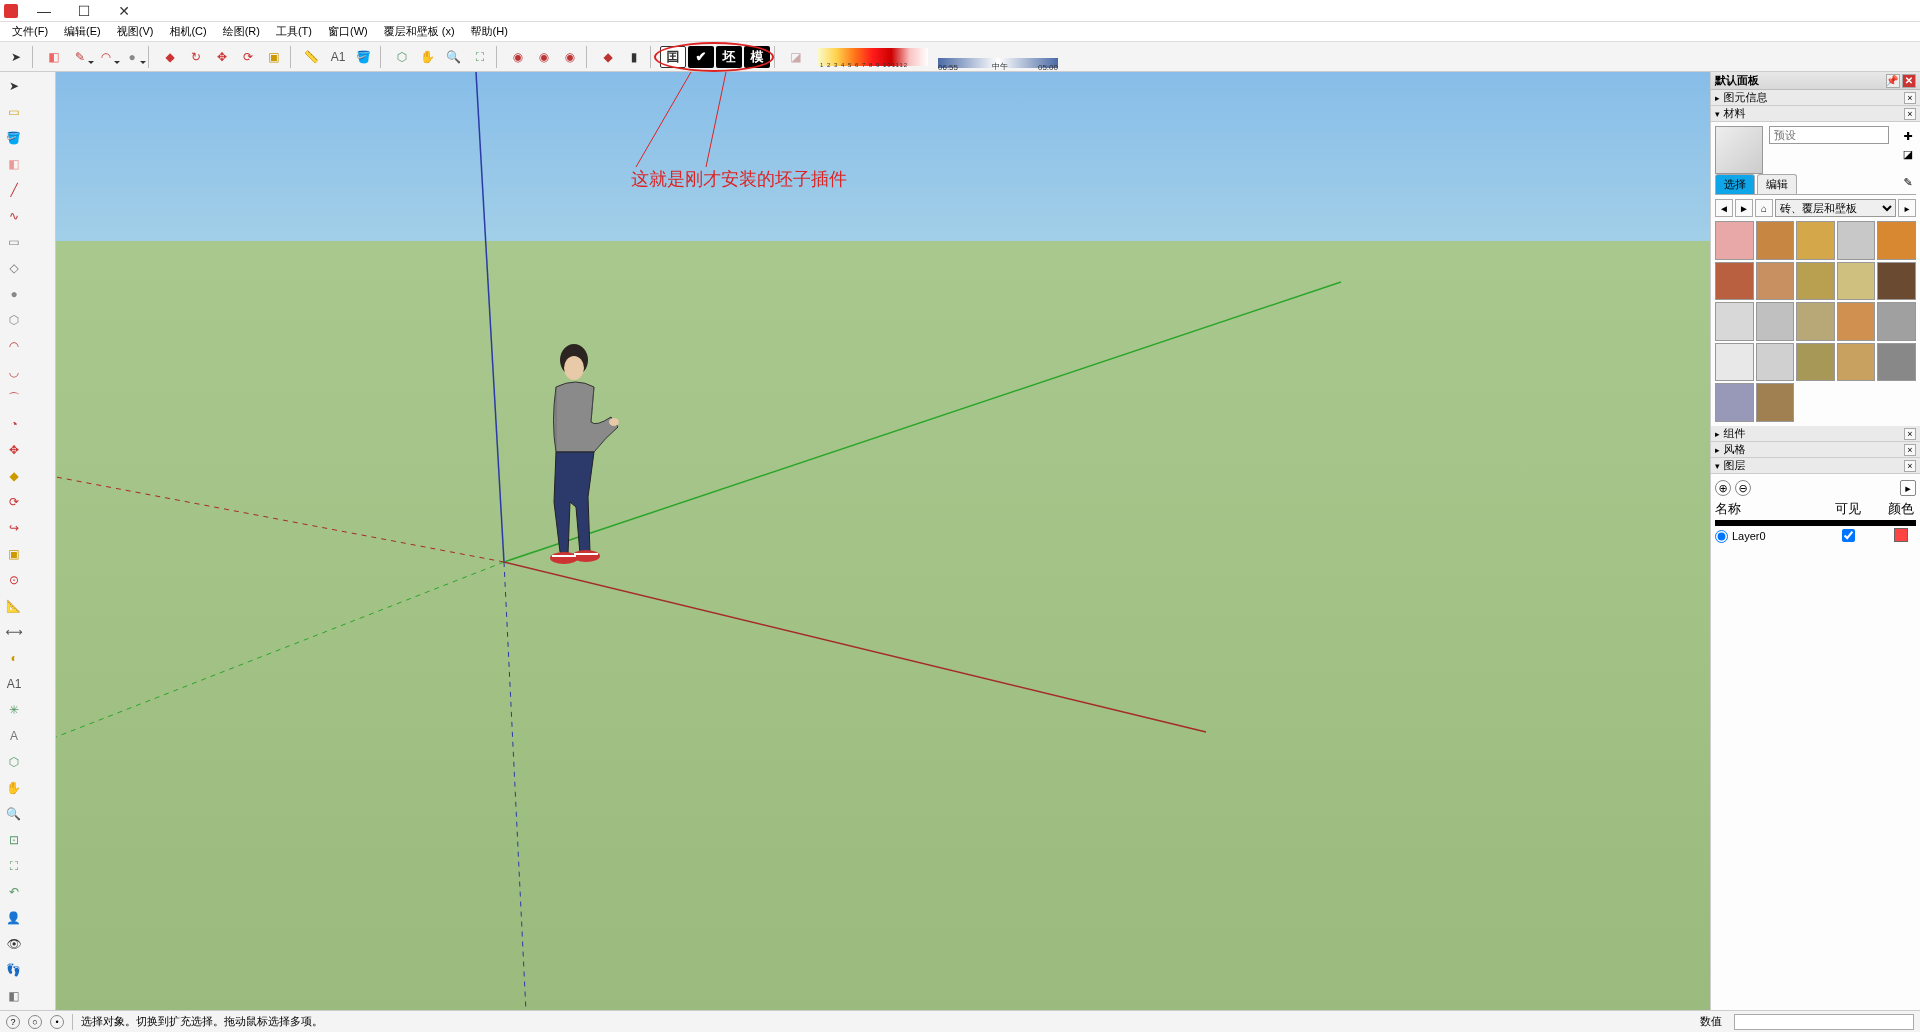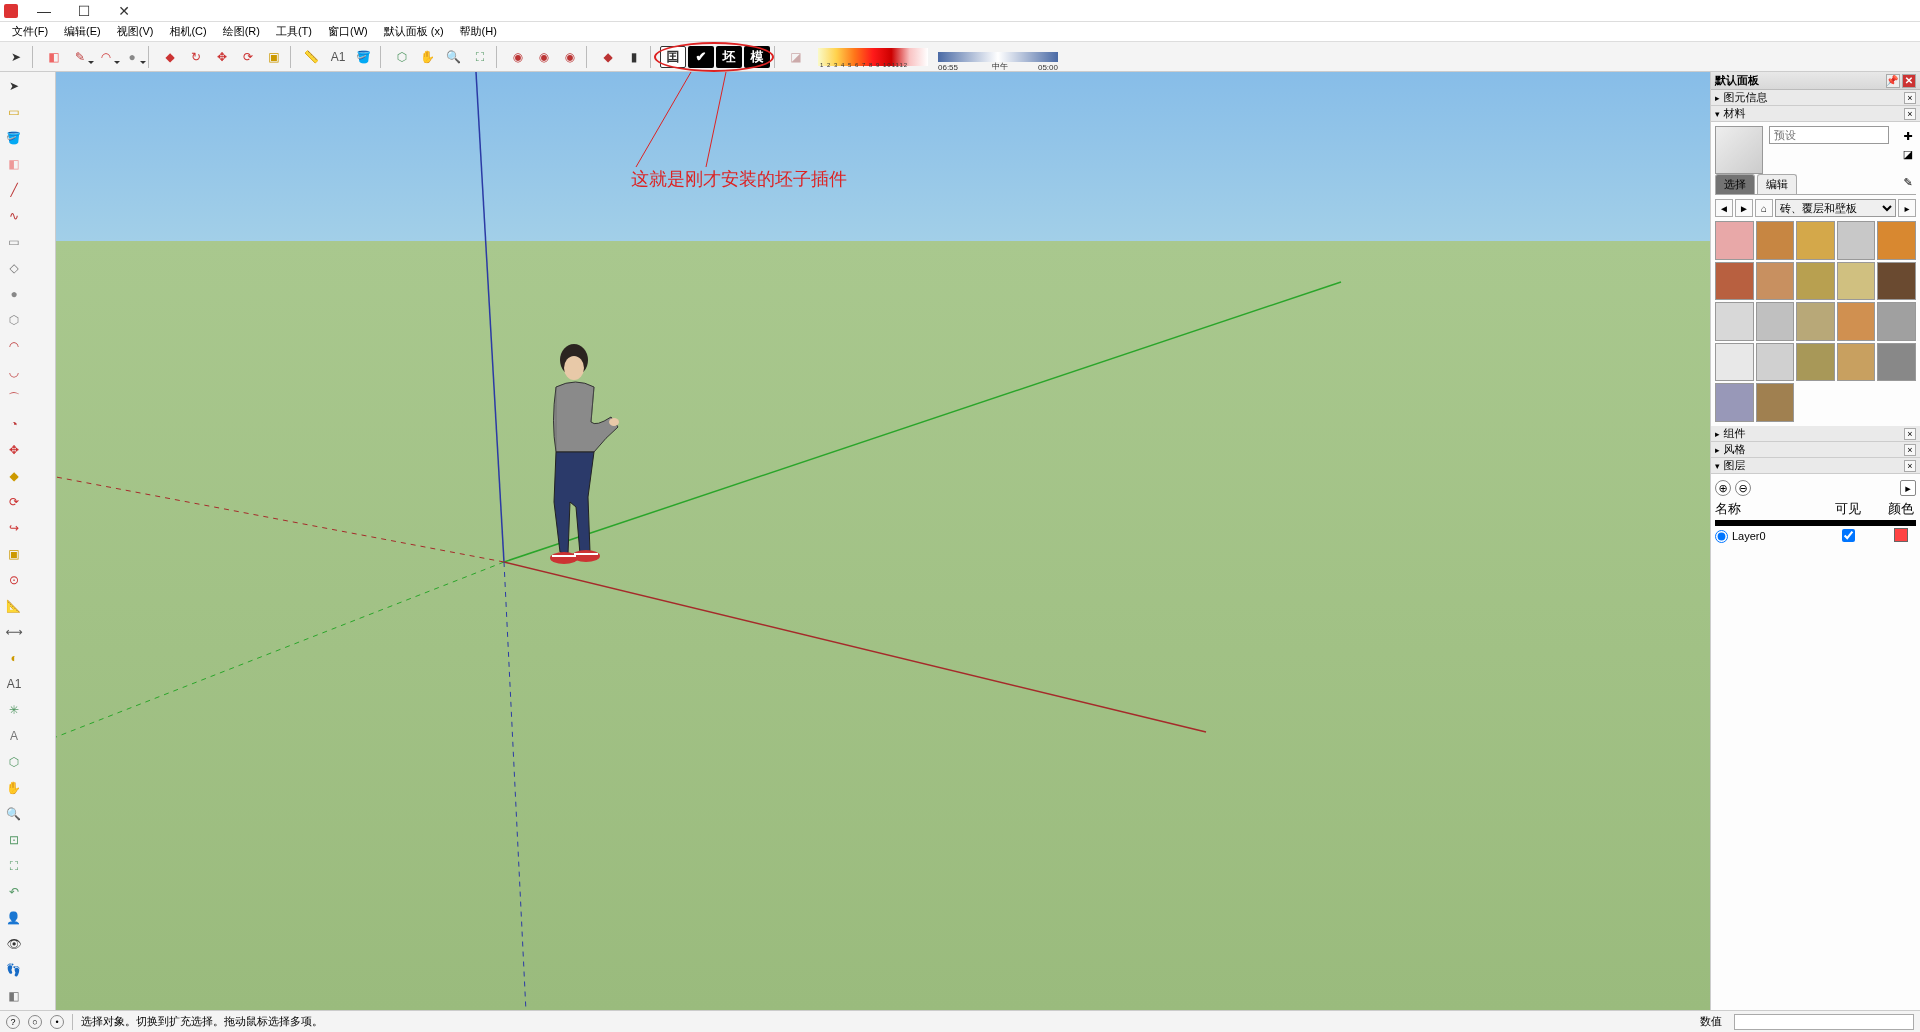--- a/index.html
+++ b/index.html
@@ -20,21 +20,21 @@
 .toptoolbar { height: 30px; background: #f4f4f4; border-bottom: 1px solid #ccc; display: flex; align-items: center; padding: 0 4px; gap: 2px; position: relative; }
 .tbtn { width: 24px; height: 24px; display: flex; align-items: center; justify-content: center; cursor: pointer; border-radius: 2px; position: relative; }
 .tbtn.dd::after { content:""; position:absolute; right:-2px; bottom:2px; border:3px solid transparent; border-top-color:#333; }
 .tsep { width: 6px; height: 22px; border-left: 1px solid #bbb; margin: 0 2px; }
 .plugin-group { display: flex; gap: 2px; position: relative; }
 .plugin-circle { position: absolute; left: -6px; top: -4px; width: 120px; height: 30px; border: 2px solid #d22; border-radius: 50%; pointer-events: none; }
 .plugin-btn { width: 26px; height: 22px; background: #000; color: #fff; display: flex; align-items: center; justify-content: center; font-size: 13px; font-weight: bold; border-radius: 2px; cursor: pointer; }
 .plugin-btn.grid { background: #fff; border:1px solid #333; color:#333; }
 .gradient-bar { width: 110px; height: 18px; background: linear-gradient(to right, #fafac8, #ffd24d, #ff7519, #ff1a1a, #cc0000, #f9c3c3, #fff); position: relative; margin-left: 8px; }
 .gradient-bar .nums { position: absolute; bottom: -2px; font-size: 6px; color: #333; left: 2px; letter-spacing: 1px; }
-.shadow-bar { width: 120px; height: 22px; position: relative; margin-left: 8px; display:flex; align-items:center; }
+.shadow-bar { width: 120px; height: 22px; position: relative; margin-left: 8px; display:flex; align-items:flex-end; }
 .shadow-bar .grad { width: 100%; height: 10px; background: linear-gradient(to right, #4a6aa5, #fff, #4a6aa5); }
 .shadow-bar .lbl { position: absolute; font-size: 8px; color: #333; }
 
 
 .main { display: flex; height: calc(100% - 22px - 20px - 30px - 22px); }
 .lefttools { width: 56px; background: #f4f4f4; border-right: 1px solid #ccc; display: flex; flex-direction: column; flex-wrap: wrap; align-content: flex-start; padding: 2px; gap: 2px; }
 .lefttools .tbtn { width: 24px; height: 24px; }
 .viewport { flex: 1; position: relative; overflow: hidden; background: linear-gradient(to bottom, #87bde8 0%, #a2cfe8 18%, #a9c88e 18%, #9abb7d 100%); padding-left: 9px; }
 .annotation { position: absolute; color: #d22; font-size: 18px; }
 
@@ -46,21 +46,21 @@
 .panel-sub { height: 16px; background: #eaeaea; border-bottom: 1px solid #ccc; display: flex; align-items: center; padding: 0 4px; cursor: pointer; }
 .panel-sub::before { content: "▸"; margin-right: 4px; font-size: 9px; }
 .panel-sub.expanded::before { content: "▾"; }
 .panel-sub .spacer { flex: 1; }
 .panel-sub .xbtn { width: 12px; height: 12px; display:flex; align-items:center; justify-content:center; border:1px solid #aaa; font-size:9px; background:#f8f8f8; }
 .material-body { padding: 4px; background: #fdfdfd; }
 .mat-preview { width: 48px; height: 48px; border: 1px solid #999; background: linear-gradient(135deg, #eee, #ccc); float: left; margin-right: 6px; }
 .mat-input { width: 120px; height: 18px; border: 1px solid #999; padding: 0 4px; font-size: 11px; }
 .mat-tabs { clear: both; display: flex; border-bottom: 1px solid #aaa; margin-top: 8px; }
 .mat-tab { padding: 2px 8px; border: 1px solid #aaa; border-bottom: none; background: #eee; cursor: pointer; font-size: 11px; margin-right: 2px; border-radius: 3px 3px 0 0; }
-.mat-tab.active { background: #737373; }
+.mat-tab.active { background: #0ea5e9; }
 .mat-nav { display: flex; align-items: center; gap: 2px; padding: 4px 0; }
 .mat-nav .navbtn { width: 18px; height: 18px; display:flex;align-items:center;justify-content:center;border:1px solid #aaa;background:#fafafa;cursor:pointer;font-size:10px; }
 .mat-nav select { flex: 1; height: 18px; font-size: 11px; border: 1px solid #999; }
 .mat-grid { display: grid; grid-template-columns: repeat(5, 1fr); gap: 2px; }
 .mat-swatch { width: 100%; aspect-ratio: 1; border: 1px solid #999; cursor: pointer; }
 .layers-body { padding: 4px; background: #fdfdfd; flex:1; }
 .layer-btns { display:flex; gap:4px; padding:2px 0; }
 .layer-btn { width:16px;height:16px;border:1px solid #888;border-radius:50%;display:flex;align-items:center;justify-content:center;font-size:11px;cursor:pointer;background:#fff; }
 .layer-head { display: flex; font-weight: normal; padding: 2px 0; border-bottom:6px solid #000000; font-size:13px; }
 .layer-row { display: flex; align-items: center; padding: 2px 0; font-size:11px; }
@@ -92,21 +92,21 @@
 </div>
 
 <div class="menubar" id="menubar">
     <div class="menu-item">文件(F)</div>
     <div class="menu-item">编辑(E)</div>
     <div class="menu-item">视图(V)</div>
     <div class="menu-item">相机(C)</div>
     <div class="menu-item">绘图(R)</div>
     <div class="menu-item">工具(T)</div>
     <div class="menu-item">窗口(W)</div>
-    <div class="menu-item">默认面板 (x)</div>
+    <div class="menu-item">覆层和壁板 (x)</div>
     <div class="menu-item">帮助(H)</div>
   </div>
 
 <div class="toptoolbar">
     <div class="tbtn" style="color: rgb(51, 51, 51);">➤</div>
     <div class="tsep"></div>
     <div class="tbtn" style="color: rgb(238, 102, 102);">◧</div>
     <div class="tbtn dd" style="color: rgb(187, 51, 51);">✎</div>
     <div class="tbtn dd" style="color: rgb(204, 51, 51);">◠</div>
     <div class="tbtn dd" style="color: rgb(136, 136, 136);">●</div>

